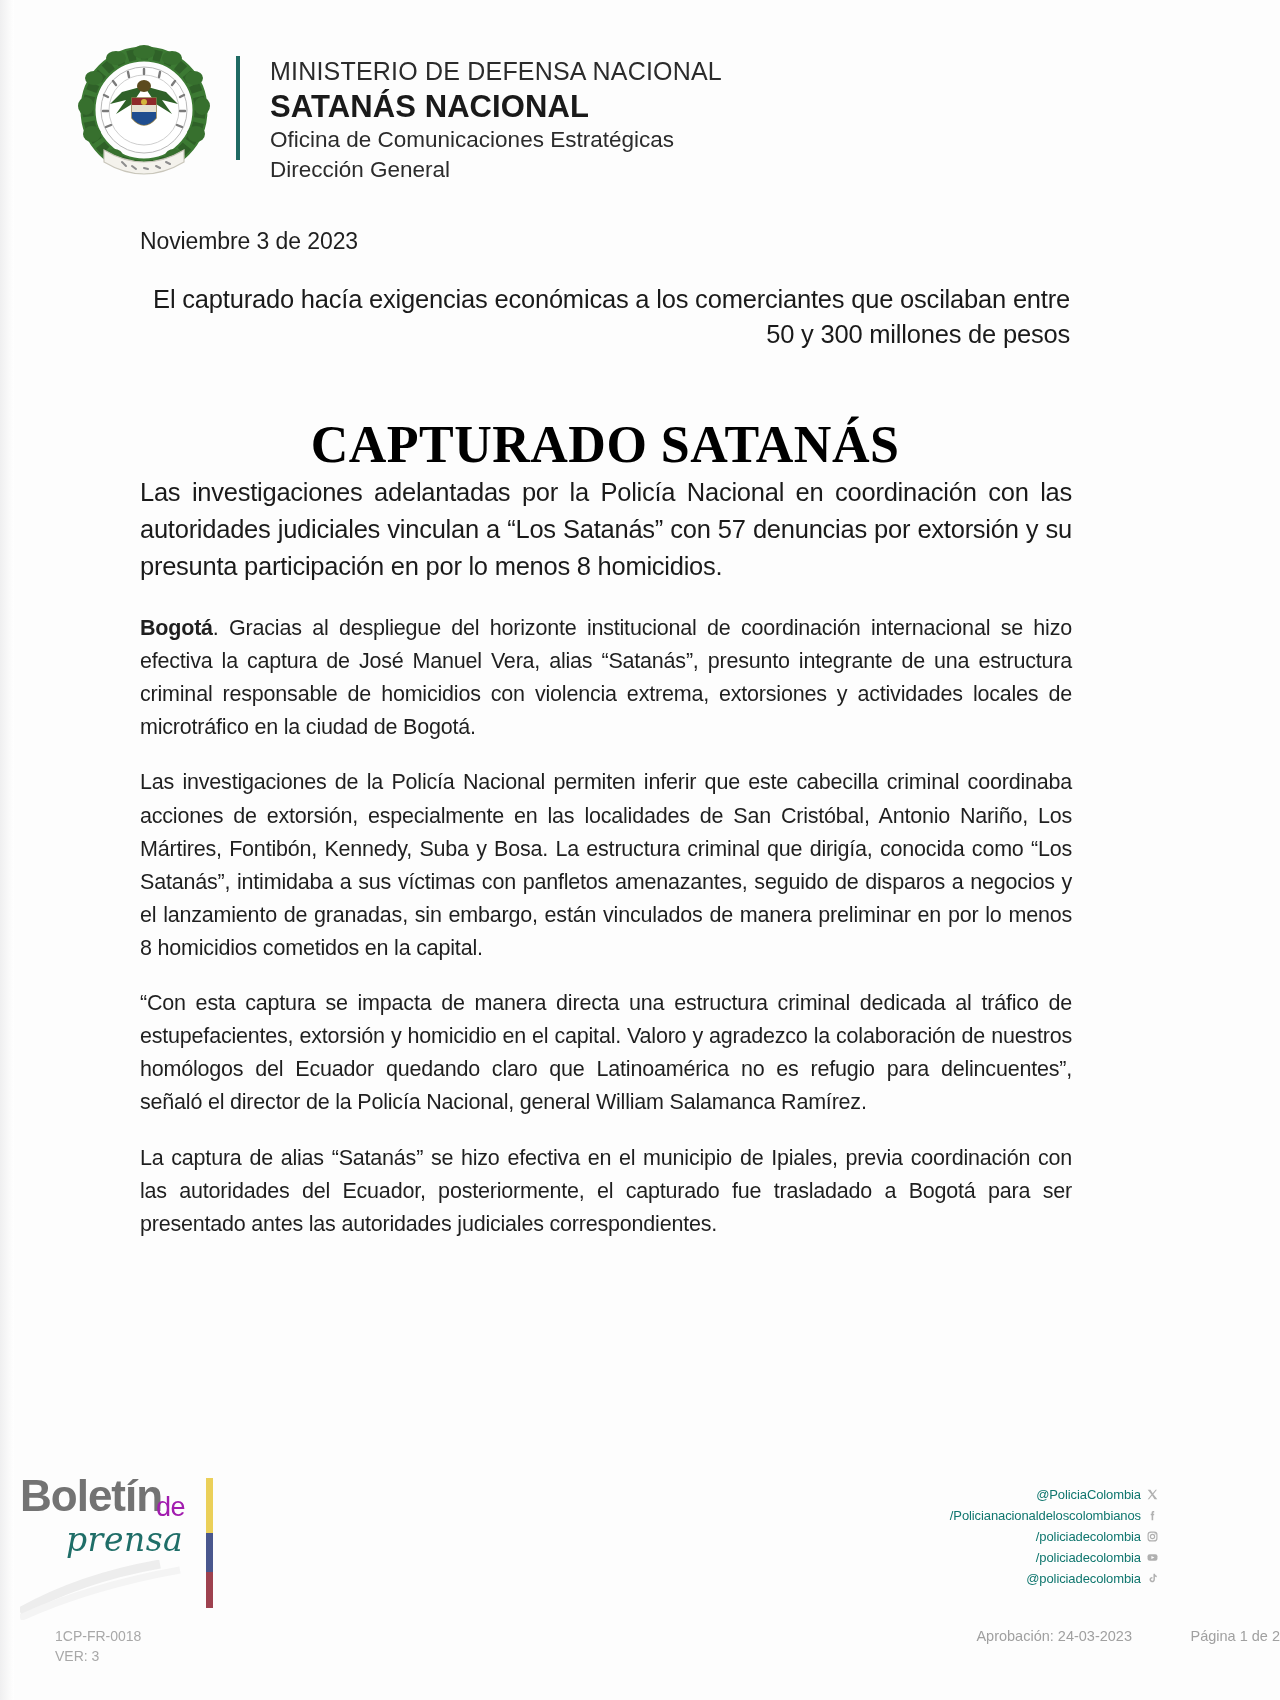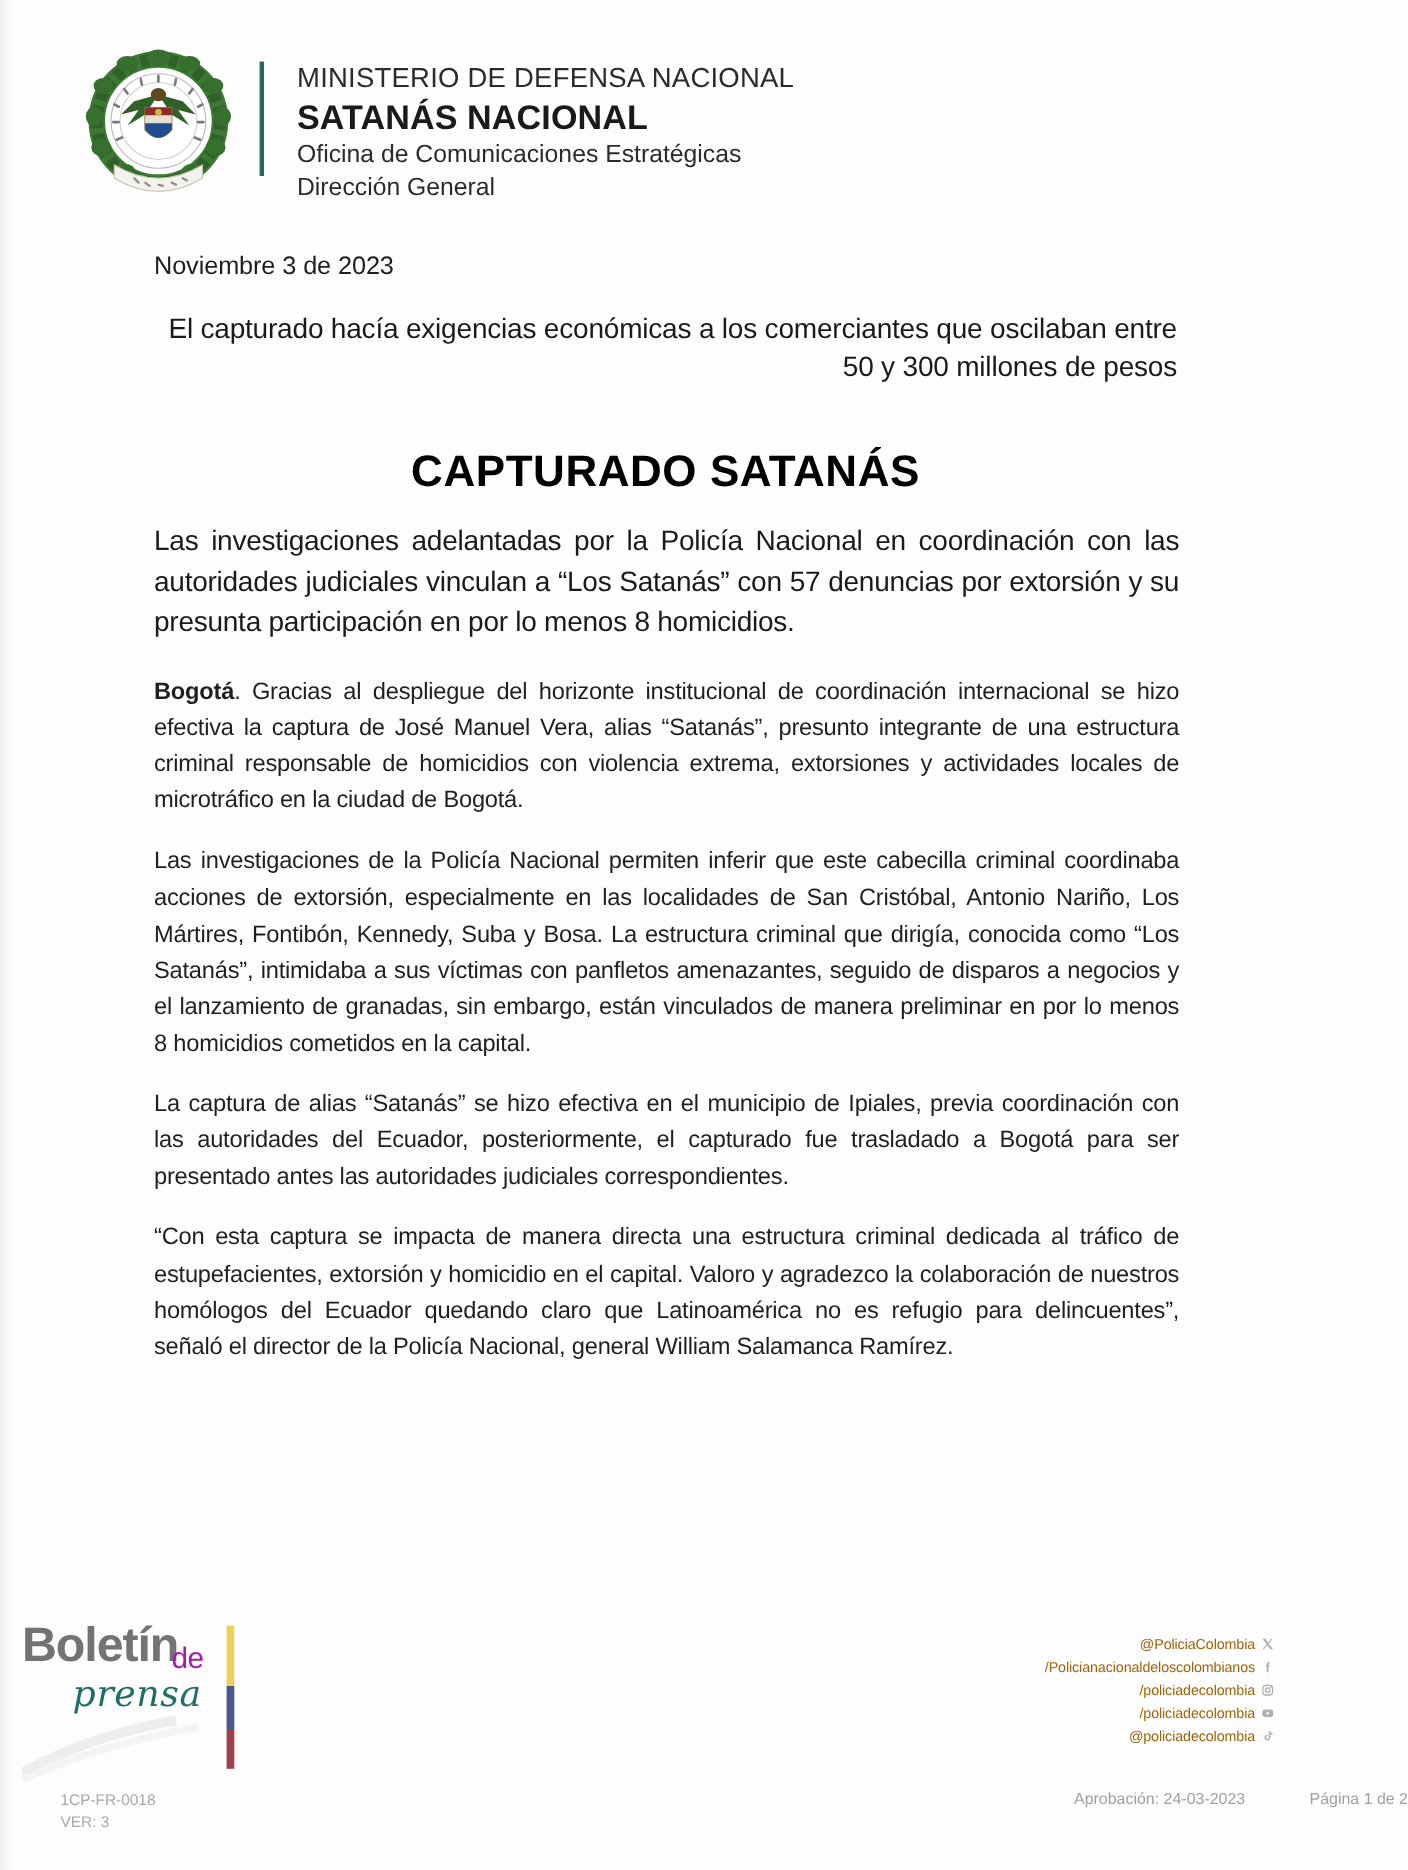--- a/index.html
+++ b/index.html
@@ -102,24 +102,25 @@
     color: #1a1a1a;
     letter-spacing: -0.2px;
   }
 
   .headline {
     position: absolute;
     left: 140px;
     top: 380px;
     width: 930px;
     text-align: center;
-    font-size: 40px;
+    font-size: 52px;
     font-weight: bold;
     letter-spacing: 0.5px;
     color: #000000;
+    font-family: Liberation Serif, serif;
   }
 
   .lede {
     position: absolute;
     left: 140px;
     top: 474px;
     width: 932px;
     font-size: 25.5px;
     line-height: 1.46;
     text-align: justify;
@@ -202,21 +203,21 @@
     overflow: hidden;
   }
 
   .social {
     position: absolute;
     right: 122px;
     top: 1484px;
     text-align: right;
     font-size: 13px;
     line-height: 1.62;
-    color: #a16207;
+    color: #0f766e;
     letter-spacing: -0.1px;
   }
   .social .row {
     display: flex;
     justify-content: flex-end;
     align-items: center;
     gap: 6px;
     white-space: nowrap;
   }
   .social .handle { display: inline-block; }
@@ -349,22 +350,22 @@
 
   <div class="kicker">El capturado hacía exigencias económicas a los comerciantes que oscilaban entre 50 y 300 millones de pesos</div>
 
   <h1 class="headline">CAPTURADO SATANÁS</h1>
 
   <div class="lede">Las investigaciones adelantadas por la Policía Nacional en coordinación con las autoridades judiciales vinculan a “Los Satanás” con 57 denuncias por extorsión y su presunta participación en por lo menos 8 homicidios.</div>
 
   <div class="body-copy">
     <p><b>Bogotá</b><span>. Gracias al despliegue del horizonte institucional de coordinación internacional se hizo efectiva la captura de José Manuel Vera, alias “Satanás”, presunto integrante de una estructura criminal responsable de homicidios con violencia extrema, extorsiones y actividades locales de microtráfico en la ciudad de Bogotá.</span></p>
     <p>Las investigaciones de la Policía Nacional permiten inferir que este cabecilla criminal coordinaba acciones de extorsión, especialmente en las localidades de San Cristóbal, Antonio Nariño, Los Mártires, Fontibón, Kennedy, Suba y Bosa. La estructura criminal que dirigía, conocida como “Los Satanás”, intimidaba a sus víctimas con panfletos amenazantes, seguido de disparos a negocios y el lanzamiento de granadas, sin embargo, están vinculados de manera preliminar en por lo menos 8 homicidios cometidos en la capital.</p>
+    <p>“Con esta captura se impacta de manera directa una estructura criminal dedicada al tráfico de estupefacientes, extorsión y homicidio en el capital. Valoro y agradezco la colaboración de nuestros homólogos del Ecuador quedando claro que Latinoamérica no es refugio para delincuentes”, señaló el director de la Policía Nacional, general William Salamanca Ramírez.</p>
     <p>La captura de alias “Satanás” se hizo efectiva en el municipio de Ipiales, previa coordinación con las autoridades del Ecuador, posteriormente, el capturado fue trasladado a Bogotá para ser presentado antes las autoridades judiciales correspondientes.</p>
-    <p>“Con esta captura se impacta de manera directa una estructura criminal dedicada al tráfico de estupefacientes, extorsión y homicidio en el capital. Valoro y agradezco la colaboración de nuestros homólogos del Ecuador quedando claro que Latinoamérica no es refugio para delincuentes”, señaló el director de la Policía Nacional, general William Salamanca Ramírez.</p>
   </div>
 
   <div class="swoosh">
     <svg width="200" height="60" viewBox="0 0 200 60" aria-hidden="true">
       <path d="M0 52 Q60 18 140 4" fill="none" stroke="#ededed" stroke-width="9"></path>
       <path d="M0 58 Q70 26 160 10" fill="none" stroke="#f4f4f4" stroke-width="7"></path>
     </svg>
   </div>
 
   <div class="boletin">

